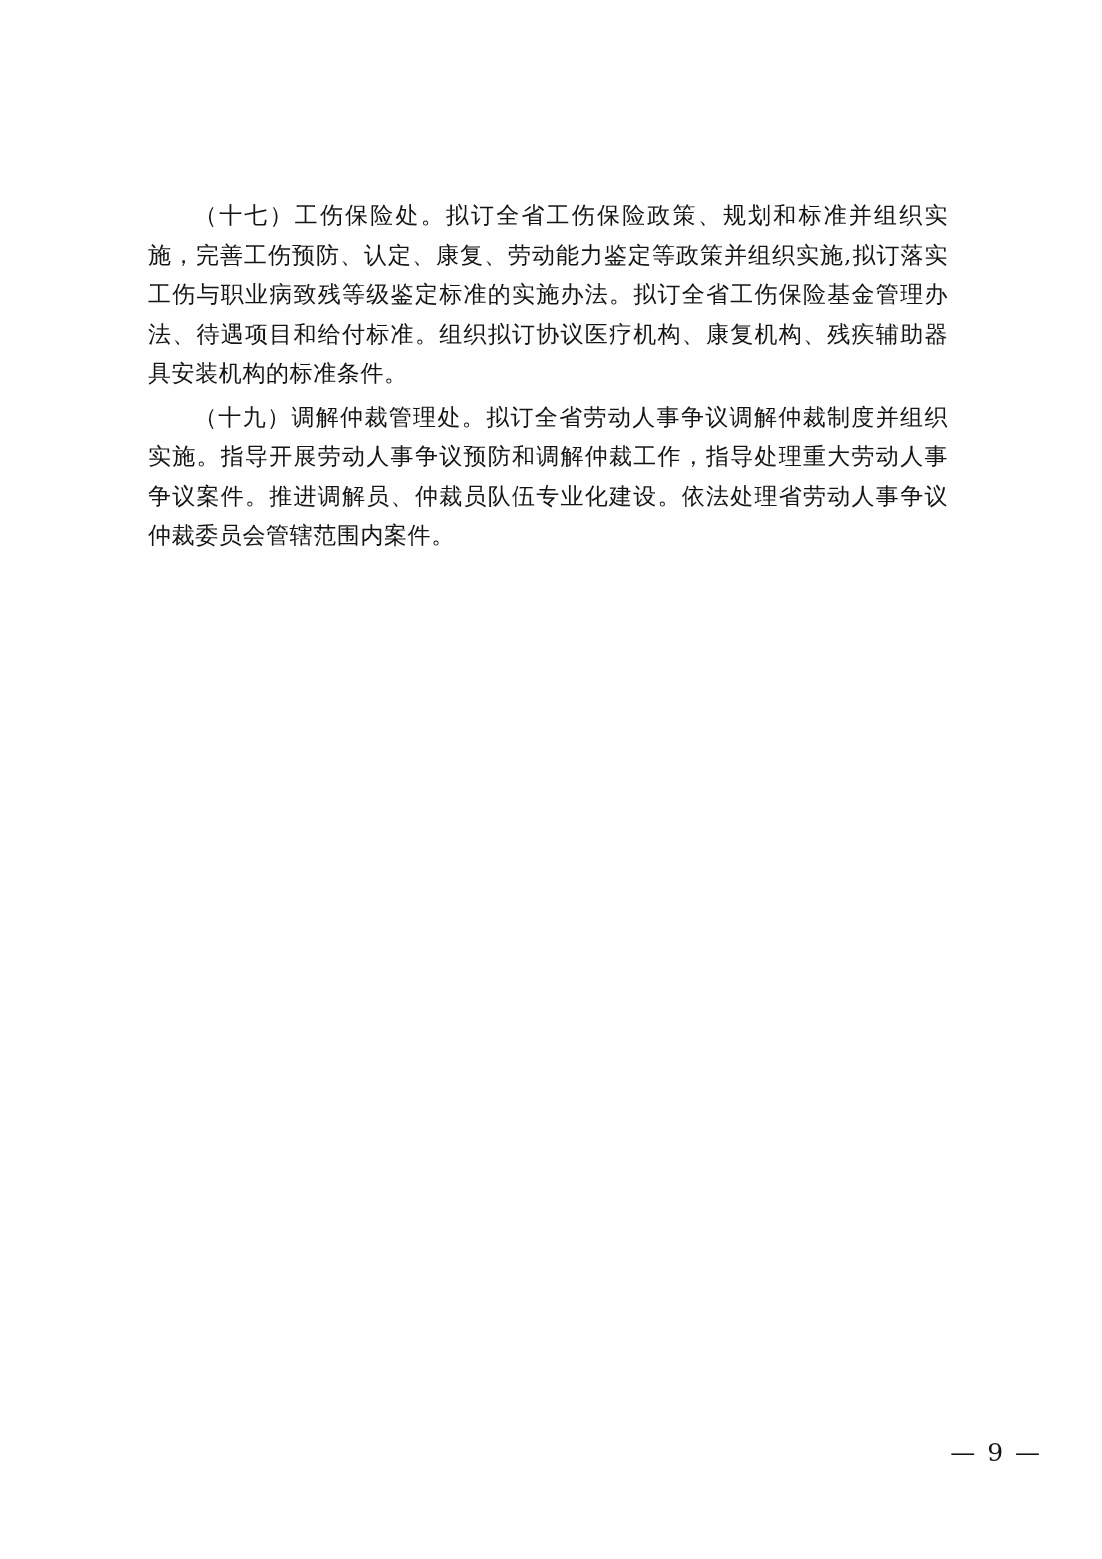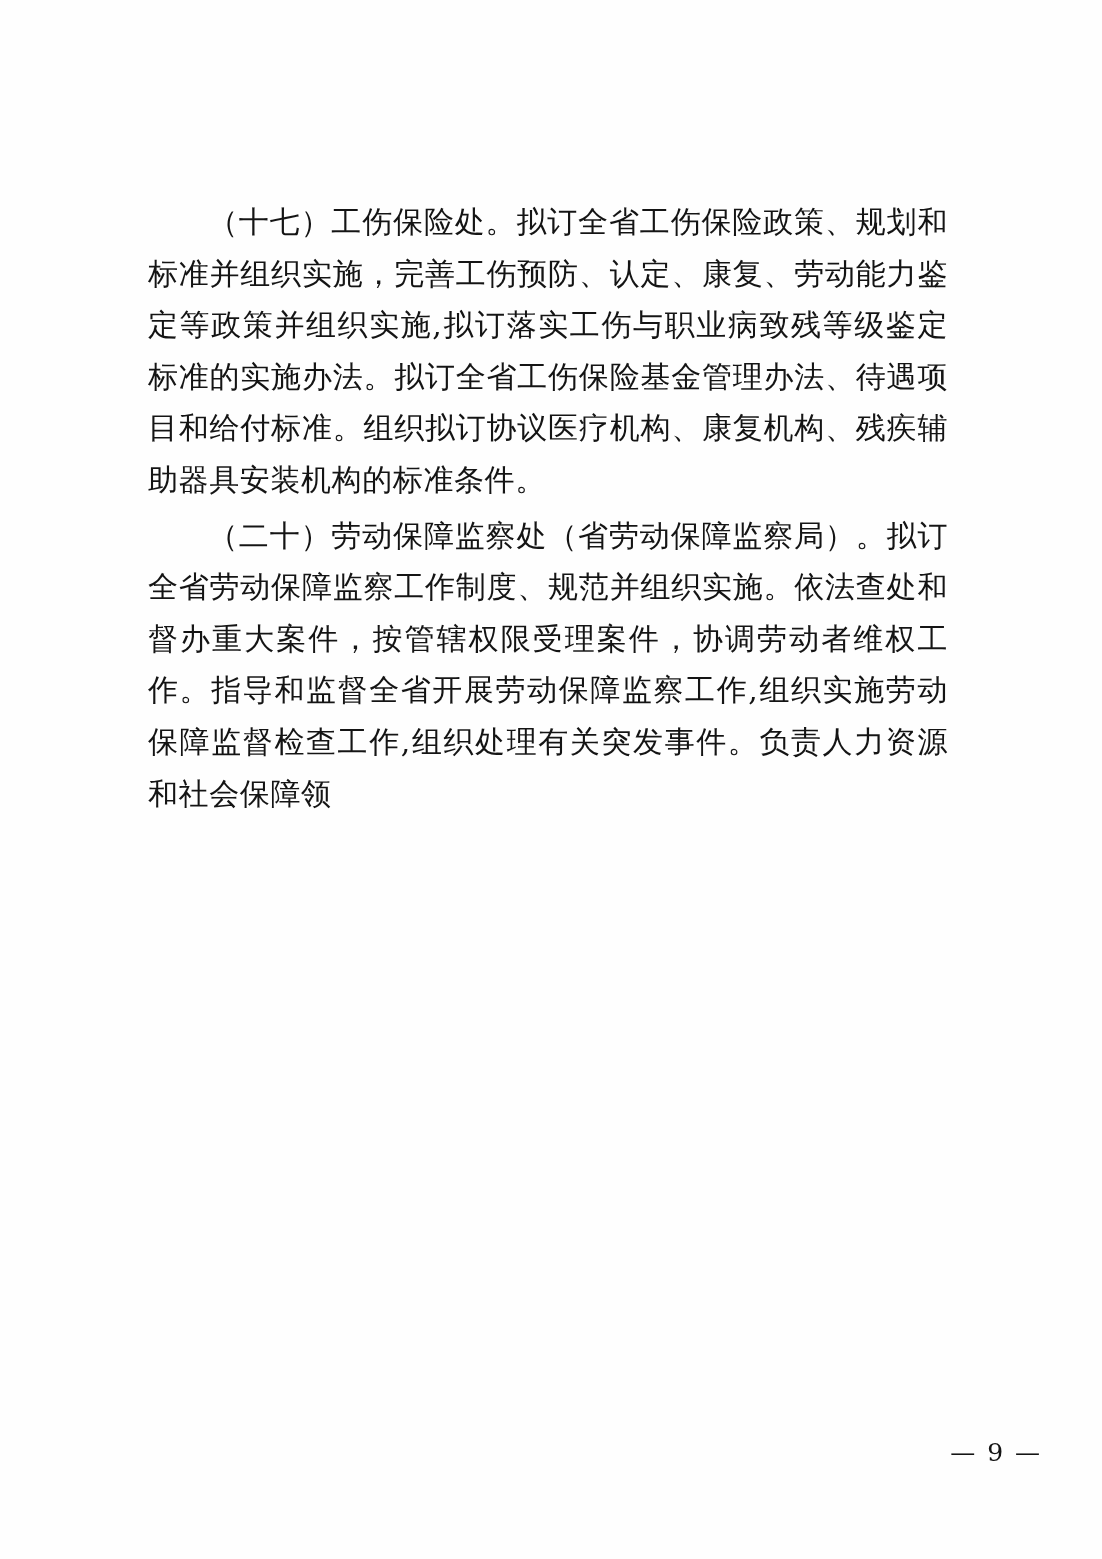--- a/index.html
+++ b/index.html
@@ -19,21 +19,21 @@
     box-sizing: border-box;
     overflow: hidden;
   }
   .content {
     position: absolute;
     left: 148px;
     top: 196px;
     width: 800px;
   }
   .para {
-    font-size: 30px;
+    font-size: 23px;
     line-height: 1.72;
     letter-spacing: 0.6px;
     text-align: justify;
     text-justify: inter-character;
     margin: 0 0 4px 0;
     text-indent: 2em;
     color: #141414;
     font-weight: 400;
   }
   .page-number {
@@ -46,16 +46,16 @@
     letter-spacing: 2px;
     color: #141414;
   }
 </style>
 </head>
 <body>
 
 <div class="page">
   <div class="content">
     <p class="para">（十七）工伤保险处。拟订全省工伤保险政策、规划和标准并组织实施，完善工伤预防、认定、康复、劳动能力鉴定等政策并组织实施,拟订落实工伤与职业病致残等级鉴定标准的实施办法。拟订全省工伤保险基金管理办法、待遇项目和给付标准。组织拟订协议医疗机构、康复机构、残疾辅助器具安装机构的标准条件。</p>
-    <p class="para">（二十）劳动保障监察处（省劳动保障监察局）。拟订全省劳动保障监察工作制度、规范并组织实施。依法查处和督办重大案件，按管辖权限受理案件，协调劳动者维权工作。指导和监督全省开展劳动保障监察工作,组织实施劳动保障监督检查工作,组织处理有关突发事件。负责人力资源和社会保障领</p>
+    <p class="para">（十九）调解仲裁管理处。拟订全省劳动人事争议调解仲裁制度并组织实施。指导开展劳动人事争议预防和调解仲裁工作，指导处理重大劳动人事争议案件。推进调解员、仲裁员队伍专业化建设。依法处理省劳动人事争议仲裁委员会管辖范围内案件。</p>
   </div>
   <div class="page-number">— 9 —</div>
 </div>
 
 </body></html>

